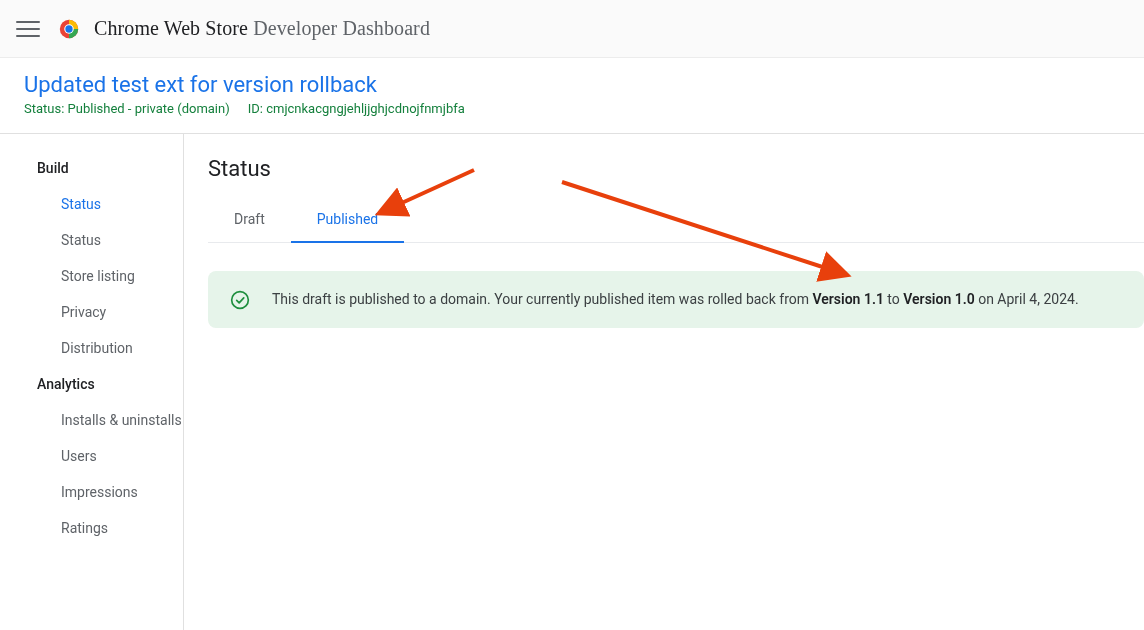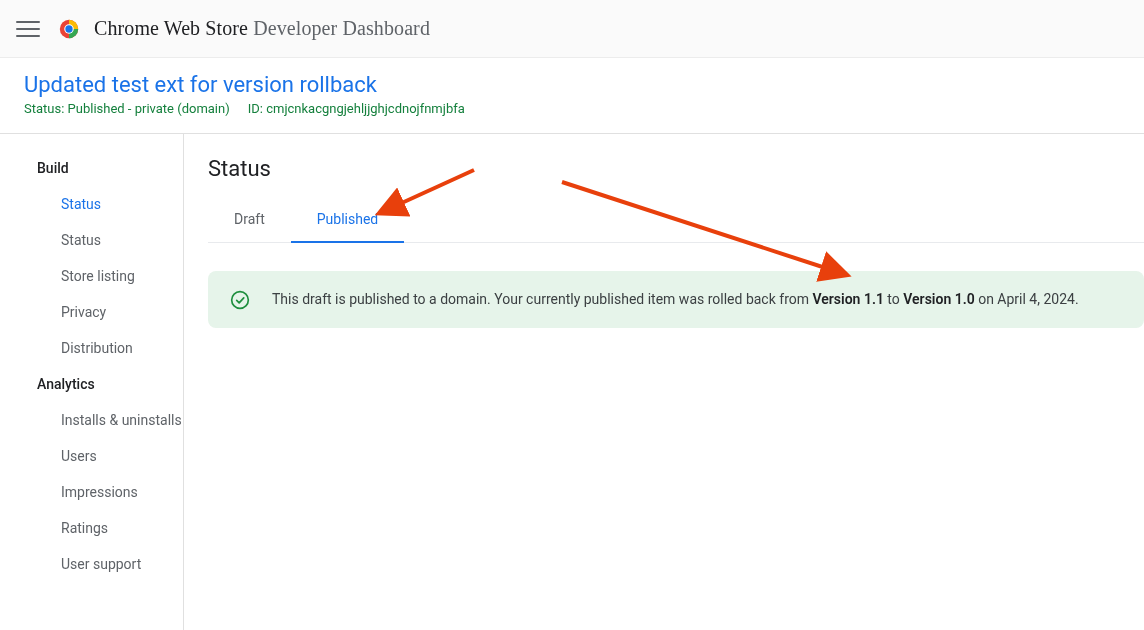--- a/index.html
+++ b/index.html
@@ -165,21 +165,20 @@
     <div class="sidebar-item">Status</div>
     <div class="sidebar-item">Store listing</div>
     <div class="sidebar-item">Privacy</div>
     <div class="sidebar-item">Distribution</div>
 
     <div class="sidebar-section-label">Analytics</div>
     <div class="sidebar-item">Installs &amp; uninstalls</div>
     <div class="sidebar-item">Users</div>
     <div class="sidebar-item">Impressions</div>
     <div class="sidebar-item">Ratings</div>
-    <div class="sidebar-item">User support</div>
   </div>
 
   <div class="main">
     <div class="page-title">Status</div>
 
     <div class="tabs">
       <div class="tab">Draft</div>
       <div class="tab active">Published</div>
     </div>
 

